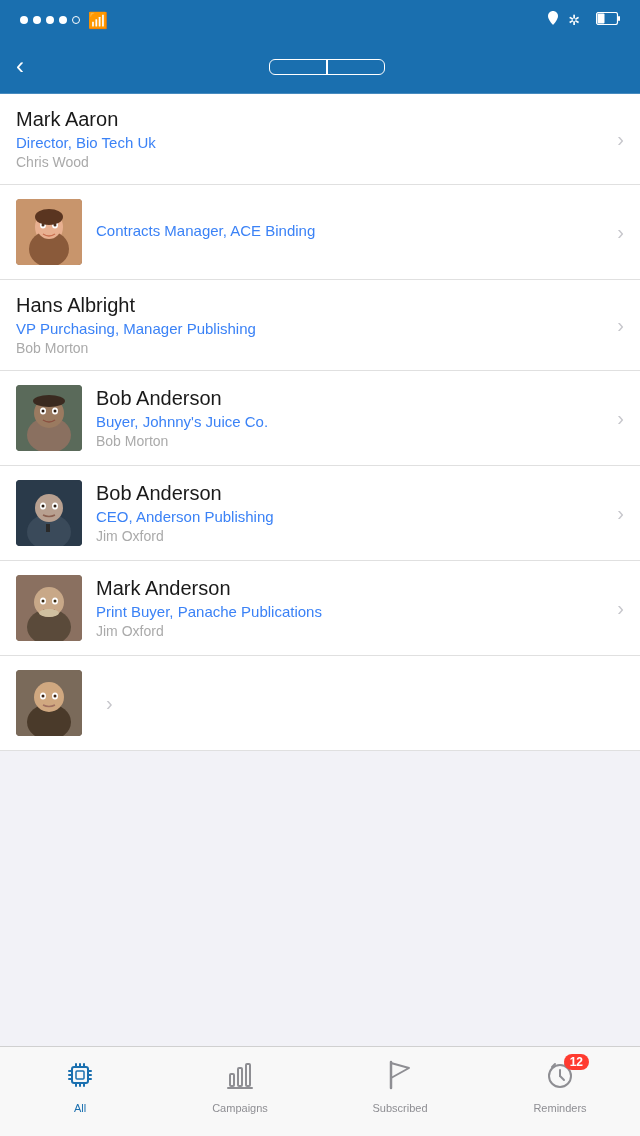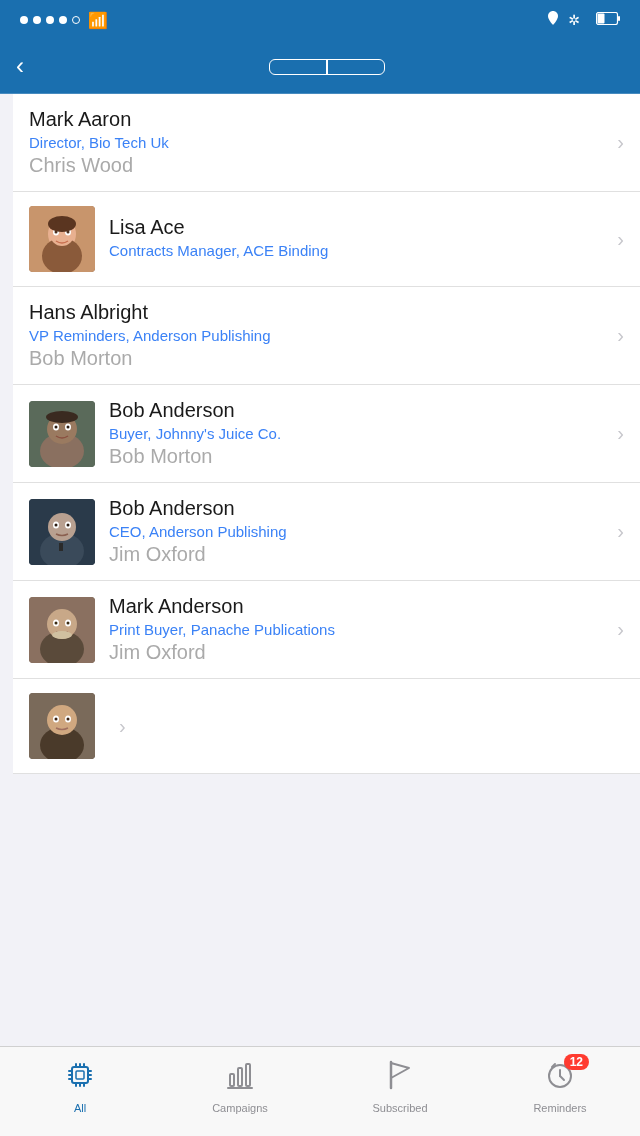--- a/index.html
+++ b/index.html
@@ -119,21 +119,21 @@
       font-weight: 500;
       color: #1a1a1a;
       margin-bottom: 3px;
     }
     .item-title {
       font-size: 15px;
       color: #3b82f6;
       margin-bottom: 3px;
     }
     .item-owner {
-      font-size: 20px;
+      font-size: 14px;
       color: #aaa;
     }
 
     .chevron-right {
       color: #c7c7cc;
       font-size: 20px;
       margin-left: 10px;
       flex-shrink: 0;
     }
 
@@ -202,21 +202,20 @@
       border-radius: 10px;
       font-size: 12px;
       font-weight: 600;
       padding: 1px 6px;
       min-width: 20px;
       text-align: center;
     }
 
     .content-area {
       padding-bottom: 90px;
-      padding-left: 13px;
     }
   </style>
 </head>
 <body>
 
 <div class="status-bar">
   <div class="status-left">
     <div class="status-dots">
       <div class="status-dot"></div>
       <div class="status-dot"></div>
@@ -280,30 +279,29 @@
       <circle cx="33" cy="28" r="12" fill="#e8b090"></circle>
       <ellipse cx="27" cy="26" rx="3" ry="3.5" fill="#fff"></ellipse>
       <ellipse cx="39" cy="26" rx="3" ry="3.5" fill="#fff"></ellipse>
       <circle cx="27" cy="26" r="1.5" fill="#4a3020"></circle>
       <circle cx="39" cy="26" r="1.5" fill="#4a3020"></circle>
       <path d="M27 35 Q33 39 39 35" stroke="#c87050" stroke-width="1.5" fill="none"></path>
       <ellipse cx="33" cy="18" rx="14" ry="8" fill="#5a3520"></ellipse>
     </svg>
     </div>
     <div class="item-content">
-      <div class="item-name">Lisa Ace</div>
       <div class="item-title">Contracts Manager, ACE Binding</div>
     </div>
     <div class="chevron-right">›</div>
   </div>
       <div class="list-item">
     <div style="width:0;margin-right:0;"></div>
     <div class="item-content">
       <div class="item-name">Hans Albright</div>
-      <div class="item-title">VP Reminders, Anderson Publishing</div>
+      <div class="item-title">VP Purchasing, Manager Publishing</div>
       <div class="item-owner">Bob Morton</div>
     </div>
     <div class="chevron-right">›</div>
   </div>
       <div class="list-item">
     <div class="avatar avatar-bob1">
       <svg viewBox="0 0 66 66" xmlns="http://www.w3.org/2000/svg">
       <rect width="66" height="66" fill="#5a6a5a"></rect>
       <ellipse cx="33" cy="50" rx="22" ry="18" fill="#8a7060"></ellipse>
       <circle cx="33" cy="28" r="15" fill="#9a7a60"></circle>

